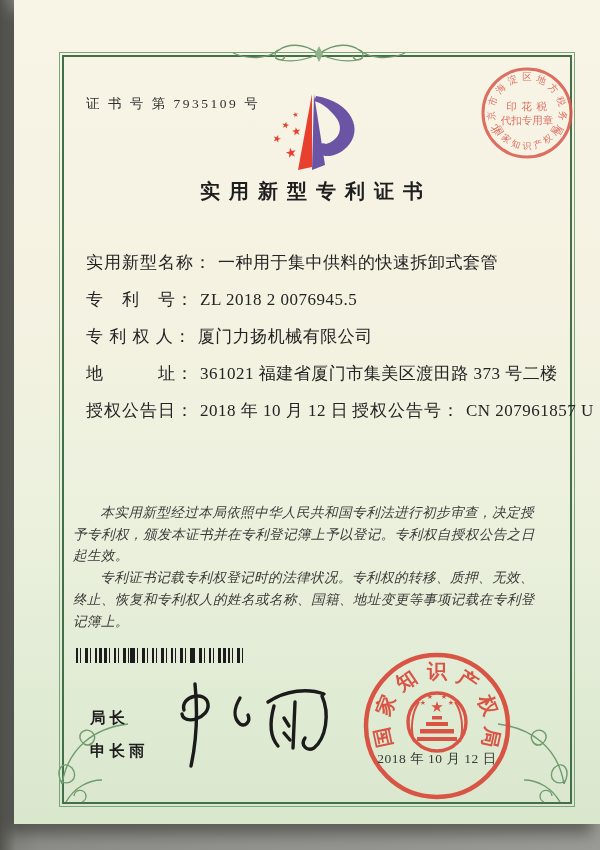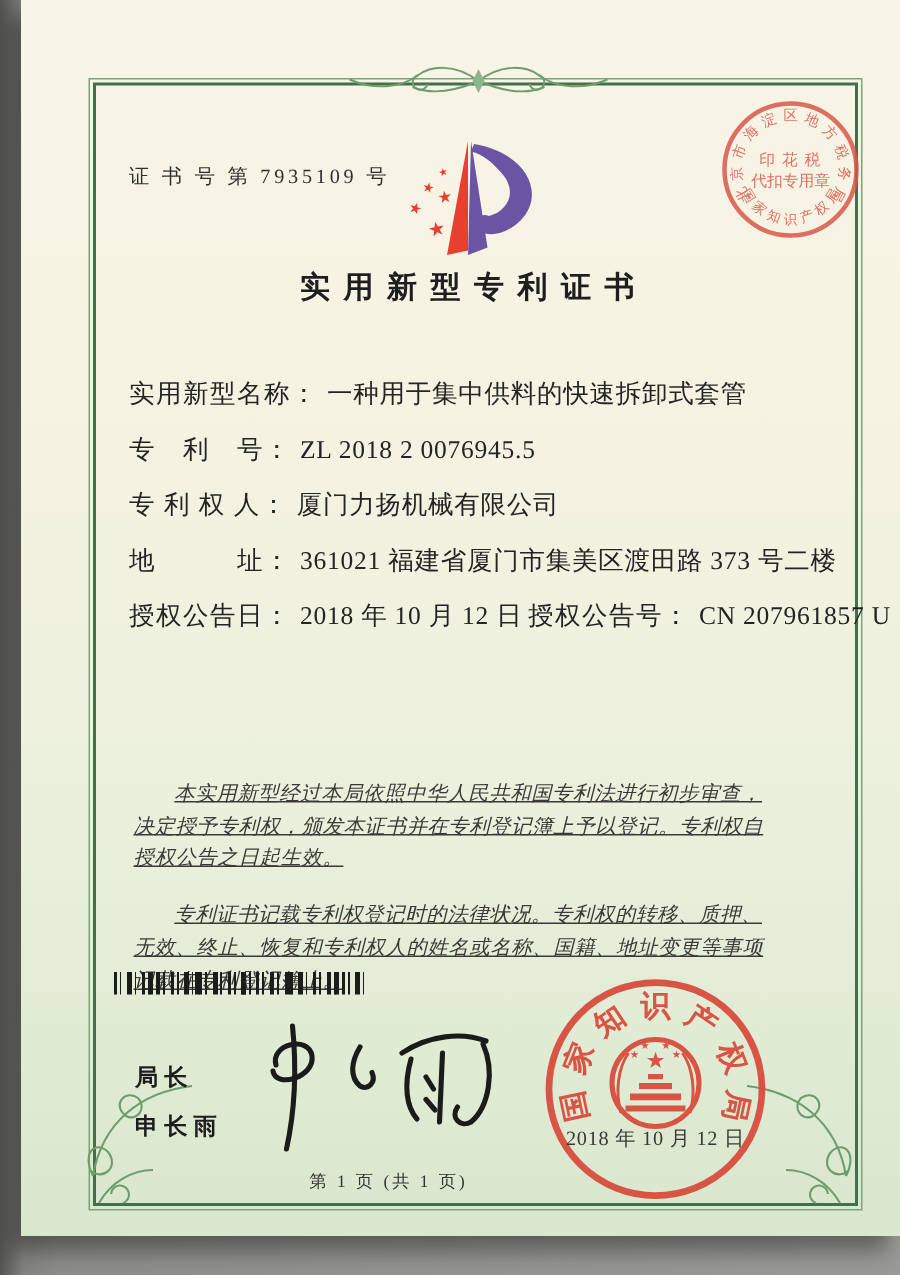--- a/index.html
+++ b/index.html
@@ -8,36 +8,36 @@
     background:linear-gradient(90deg,#55554f 0px,#83837f 16px,#8d8d89 40px,#9a9a96 100%);
     font-family:"Liberation Serif","DejaVu Serif",serif;
   }
   .paper{
     position:absolute;left:14px;top:0;width:586px;height:824px;
     background:linear-gradient(180deg,#f8f5e7 0%,#f5f2e2 35%,#ecf1de 62%,#e0ebd4 85%,#d9e7cd 100%);
     box-shadow:-8px 10px 14px rgba(0,0,0,.38);
   }
   .frame{position:absolute;left:45px;top:52px;width:514px;height:753px;border:1px solid #7ba478;}
   .frame-inner{position:absolute;inset:2px;border:2px solid #42704a;}
-  .cert-no{position:absolute;left:72px;top:109px;font-size:13.5px;letter-spacing:2.5px;color:#2f2f2f;}
+  .cert-no{position:absolute;left:72px;top:95px;font-size:13.5px;letter-spacing:2.5px;color:#2f2f2f;}
   .logo{position:absolute;left:240px;top:84px;width:120px;height:100px;}
   .title{
     position:absolute;left:45px;top:178px;width:514px;text-align:center;
     font-size:20px;font-weight:600;letter-spacing:9px;color:#1e1e1e;
   }
   .fields{position:absolute;left:72px;top:252px;width:455px;}
   .field-row{position:relative;line-height:22px;margin-bottom:15px;font-size:17px;color:#242424;white-space:nowrap;}
   .field-label{letter-spacing:1px;}
   .field-value{margin-left:6px;letter-spacing:.5px;}
   .grant-no{position:absolute;left:266px;top:0;}
   .paragraphs{
     position:absolute;left:59px;top:502px;width:462px;
     font-size:13.6px;line-height:21.7px;color:#3c3a38;font-style:italic;letter-spacing:.4px;
   }
-  .paragraphs p{margin:16px;text-indent:2em;text-decoration:underline;}
+  .paragraphs p{margin:0;text-indent:2em;}
   .barcode{
     position:absolute;left:62px;top:648px;width:167px;height:15px;
     background:
       repeating-linear-gradient(90deg,#1c1c1c 0 2px,transparent 2px 4px,#1c1c1c 4px 5px,transparent 5px 9px,#1c1c1c 9px 12px,transparent 12px 14px,#1c1c1c 14px 15px,transparent 15px 19px),
       repeating-linear-gradient(90deg,transparent 0 23px,#1c1c1c 23px 26px,transparent 26px 31px);
   }
   .director{position:absolute;left:76px;top:708px;font-family:"Liberation Sans","DejaVu Sans",sans-serif;
     font-weight:700;font-size:15.5px;letter-spacing:4px;color:#1d1d1d;}
   .director div{margin-bottom:12px;}
   .signature{position:absolute;left:150px;top:678px;width:190px;height:102px;}
@@ -203,15 +203,14 @@
         <text transform="translate(38.7 82.1) rotate(19.3)" text-anchor="middle" dominant-baseline="middle">知</text>
         <text transform="translate(50.0 84.0) rotate(0.0)" text-anchor="middle" dominant-baseline="middle">识</text>
         <text transform="translate(61.3 82.1) rotate(-19.3)" text-anchor="middle" dominant-baseline="middle">产</text>
         <text transform="translate(71.2 76.5) rotate(-38.7)" text-anchor="middle" dominant-baseline="middle">权</text>
         <text transform="translate(78.8 68.0) rotate(-58.0)" text-anchor="middle" dominant-baseline="middle">局</text>
       </g>
     <text x="50" y="47" text-anchor="middle" font-size="10.5" fill="#d8584a" letter-spacing="1">印 花 税</text>
     <text x="50" y="61" text-anchor="middle" font-size="10.5" fill="#d8584a">代扣专用章</text>
   </svg>
 
-  <div class="footer">第 1 页 (共 1 页)</div>
 
 </div>
 
 </body></html>

